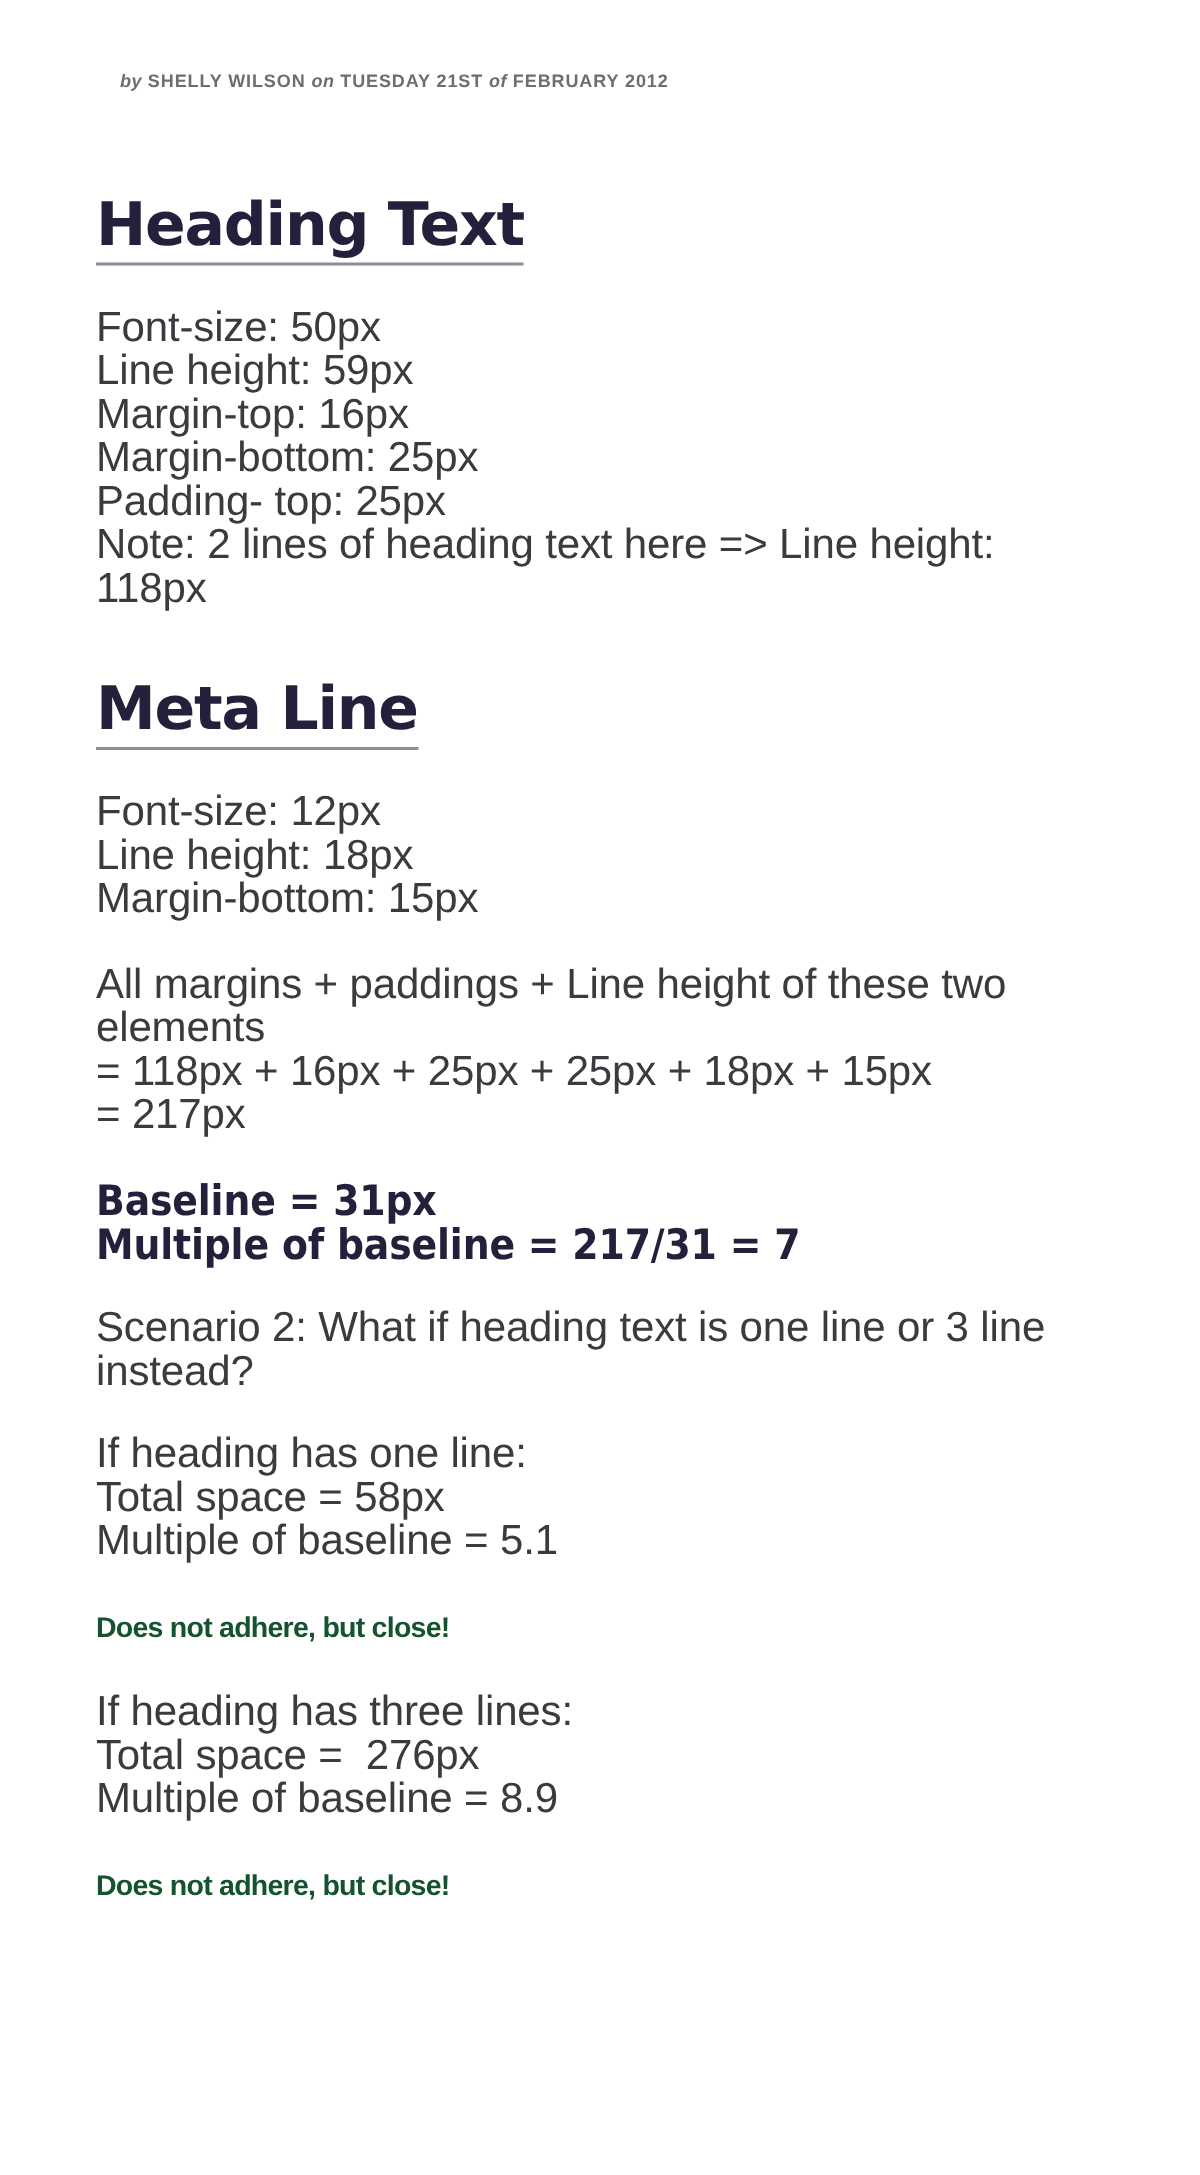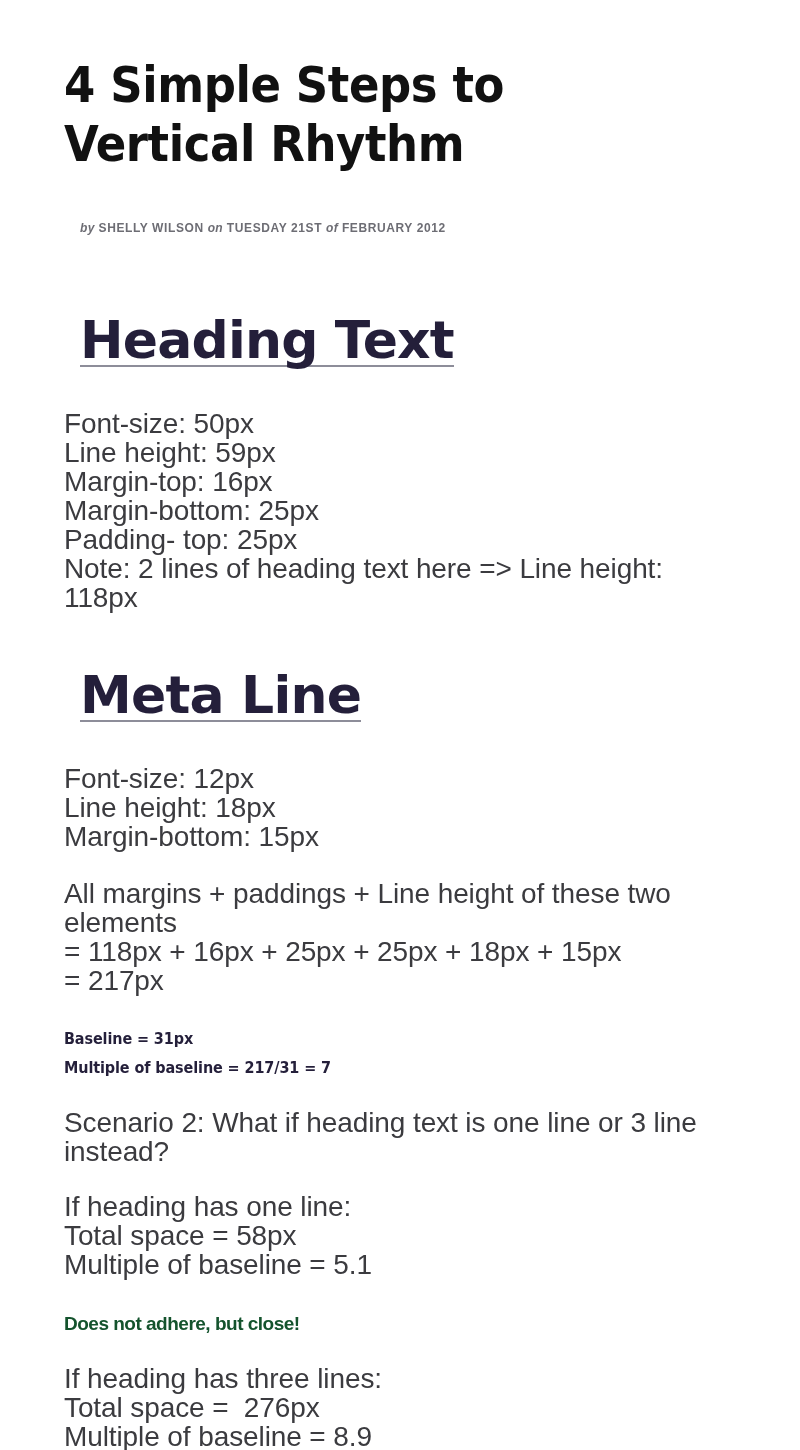--- a/index.html
+++ b/index.html
@@ -51,23 +51,23 @@
   }
   .byline .conj {
     font-style: italic;
     font-weight: 700;
     text-transform: lowercase;
     letter-spacing: 0.3px;
   }
 
   
   .section-heading {
-    margin: 16px;
+    margin: 0;
     font-family: "DejaVu Sans", sans-serif;
-    font-size: 52px;
+    font-size: 40px;
     line-height: 46px;
     font-weight: 700;
     letter-spacing: -0.8px;
     color: #241f3a;
     display: inline-block;
     border-bottom: 2px solid #8d8d99;
     padding-bottom: 2px;
   }
   .heading-1-wrap { padding-top: 48px; }
   .heading-2-wrap { padding-top: 44px; }
@@ -84,21 +84,21 @@
     white-space: pre-wrap;
   }
   .body-block.tight { padding-top: 28px; }
 
   
   .emph-condensed {
     margin: 0;
     padding-top: 29px;
     font-family: "Liberation Sans Narrow", "DejaVu Sans Condensed", "Liberation Sans", sans-serif;
     font-stretch: condensed;
-    font-size: 16px;
+    font-size: 28px;
     line-height: 29px;
     font-weight: 700;
     color: #241f3a;
     letter-spacing: -0.1px;
     white-space: pre-wrap;
   }
 
   
   .emph-geo {
     margin: 0;
@@ -109,21 +109,20 @@
     font-weight: 700;
     color: #14532d;
     letter-spacing: -0.5px;
   }
 </style>
 </head>
 <body>
 
 <div class="page">
 
-  <h1 class="article-title">4 Simple Steps to Vertical Rhythm</h1>
 
   <p class="byline">
     <span class="conj">by</span>
     <span>SHELLY WILSON</span>
     <span class="conj">on</span>
     <span>TUESDAY 21ST</span>
     <span class="conj">of</span>
     <span>FEBRUARY 2012</span>
   </p>
 

